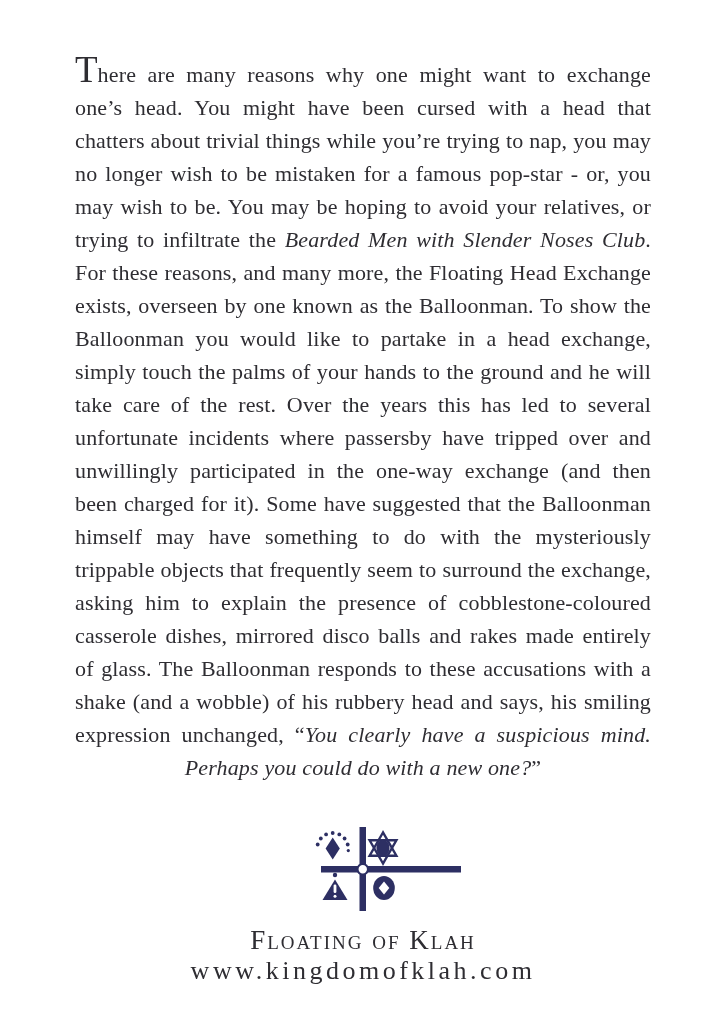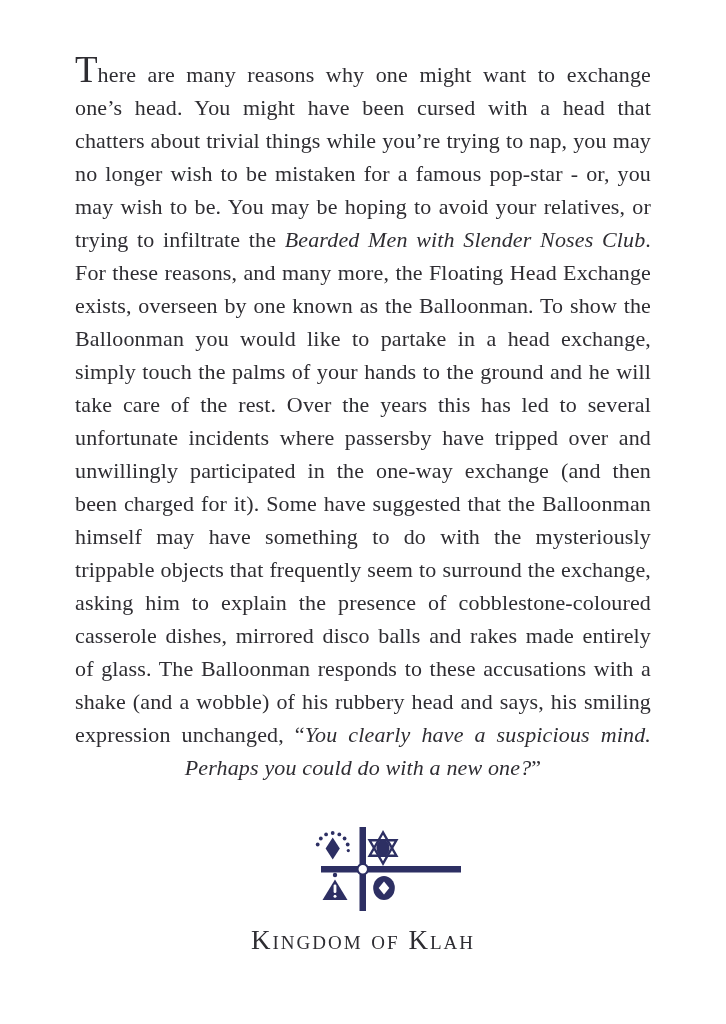--- a/index.html
+++ b/index.html
@@ -99,17 +99,18 @@
         <rect x="53.6" y="66.5" width="2.8" height="8.5" rx="1.3" fill="#ffffff"></rect>
         <circle cx="55" cy="78.2" r="1.5" fill="#ffffff"></circle>
       </g>
 
       <g>
         <ellipse cx="104" cy="70" rx="10.8" ry="12" fill="currentColor"></ellipse>
         <polygon points="104,63.5 109.3,70 104,76.5 98.7,70" fill="#ffffff"></polygon>
       </g>
     </svg>
 
-    <div class="brand">Kingdom of Klah</div>
+    <div class="brand">Floating of Klah</div>
 
+    <div class="website">www.kingdomofklah.com</div>
   </div>
 
 </div>
 
 </body></html>

